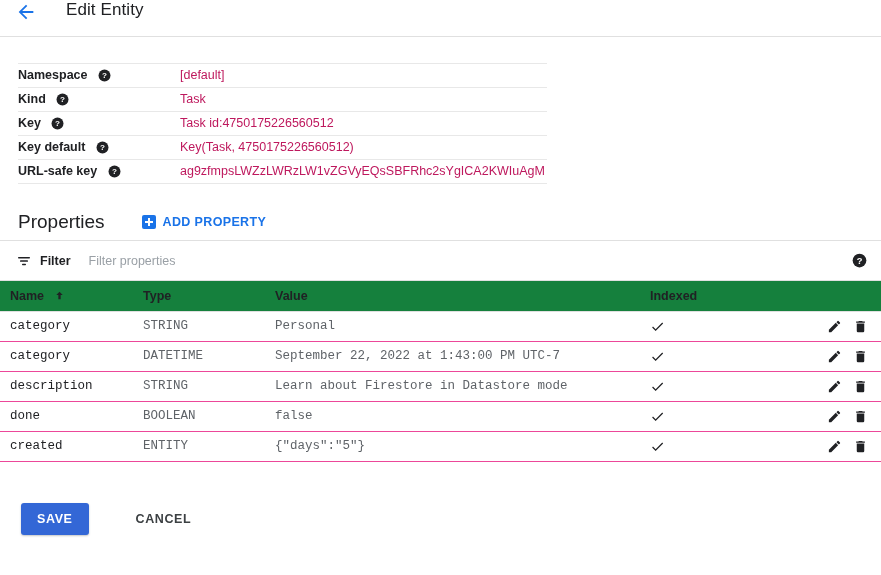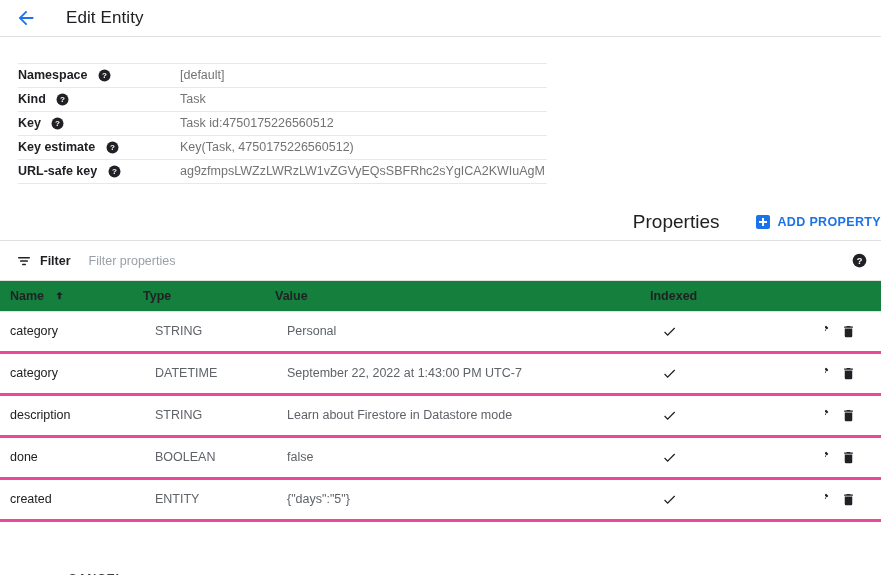--- a/index.html
+++ b/index.html
@@ -9,21 +9,21 @@
     background: #ffffff;
     font-family: "Liberation Sans", sans-serif;
     color: #212121;
     overflow: hidden;
   }
 
   
   .appbar {
     height: 37px;
     display: flex;
-    align-items: center;
+    align-items: flex-start;
     border-bottom: 1px solid #e0e0e0;
     padding-left: 14px;
   }
   .back-btn {
     width: 24px; height: 24px;
     display: flex; align-items: center; justify-content: center;
     cursor: pointer;
     flex: 0 0 auto;
   }
   .back-btn svg { display: block; }
@@ -64,36 +64,35 @@
   }
   .help-icon {
     display: inline-block;
     vertical-align: middle;
     margin-left: 7px;
     width: 13px; height: 13px;
     cursor: pointer;
   }
   .help-icon svg { display: block; }
   .meta-value {
-    color: #737373;
+    color: #be185d;
     font-size: 12.5px;
     overflow: hidden;
     text-overflow: clip;
     white-space: nowrap;
     display: block;
     max-width: 367px;
   }
 
   
   .props-head {
     display: flex;
     align-items: center;
     padding: 20px 0 0 18px;
     height: 56px;
-    justify-content: flex-end;
   }
   .props-title {
     font-size: 19px;
     font-weight: 400;
     color: #202124;
   }
   .add-prop {
     display: flex;
     align-items: center;
     margin-left: 37px;
@@ -194,25 +193,26 @@
 
   .col-name    { width: 143px; padding-left: 10px !important; }
   .col-type    { width: 132px; margin-top: 24px; }
   .col-value   { width: 375px; }
   .col-indexed { width: 175px; margin-left: 48px; }
   .col-actions { width: 56px; }
 
   .prop-table tbody td {
     height: 30px;
     font-size: 12.5px;
-    border-bottom: 3px solid #ec4899;
-    padding: 12px;
+    border-bottom: 1px solid #ec4899;
+    padding: 0;
     vertical-align: middle;
     white-space: nowrap;
     overflow: hidden;
+    font-family: Liberation Mono, monospace;
   }
   .cell-name  { color: #202124; padding-left: 10px !important; }
   .cell-type  { color: #5f6368; }
   .cell-value { color: #5f6368; }
   .check {
     width: 15px; height: 15px;
     display: block;
   }
   .check svg { display: block; }
   .actions {
@@ -315,21 +315,21 @@
                 <text x="12" y="17.5" font-size="15" font-family="Liberation Sans, sans-serif" font-weight="bold" fill="#ffffff" text-anchor="middle">?</text>
               </svg>
           </span>
         </td>
         <td>
             <span class="meta-value">Task id:4750175226560512</span>
           </td>
       </tr>
       <tr>
         <td class="meta-label-cell">
-          <span class="meta-label">Key estimate</span>
+          <span class="meta-label">Key default</span>
           <span class="help-icon">
             <svg width="13" height="13" viewBox="0 0 24 24">
                 <circle cx="12" cy="12" r="11" fill="#202124"></circle>
                 <text x="12" y="17.5" font-size="15" font-family="Liberation Sans, sans-serif" font-weight="bold" fill="#ffffff" text-anchor="middle">?</text>
               </svg>
           </span>
         </td>
         <td>
             <span class="meta-value">Key(Task, 4750175226560512)</span>
           </td>
@@ -532,14 +532,15 @@
                 <path d="M6 19a2 2 0 002 2h8a2 2 0 002-2V7H6v12zM19 4h-3.5l-1-1h-5l-1 1H5v2h14V4z"></path>
               </svg>
           </span>
         </span>
       </td>
     </tr>
   </tbody>
 </table>
 
 <div class="footer">
+  <button class="btn-save">SAVE</button>
   <button class="btn-cancel">CANCEL</button>
 </div>
 
 </body></html>

